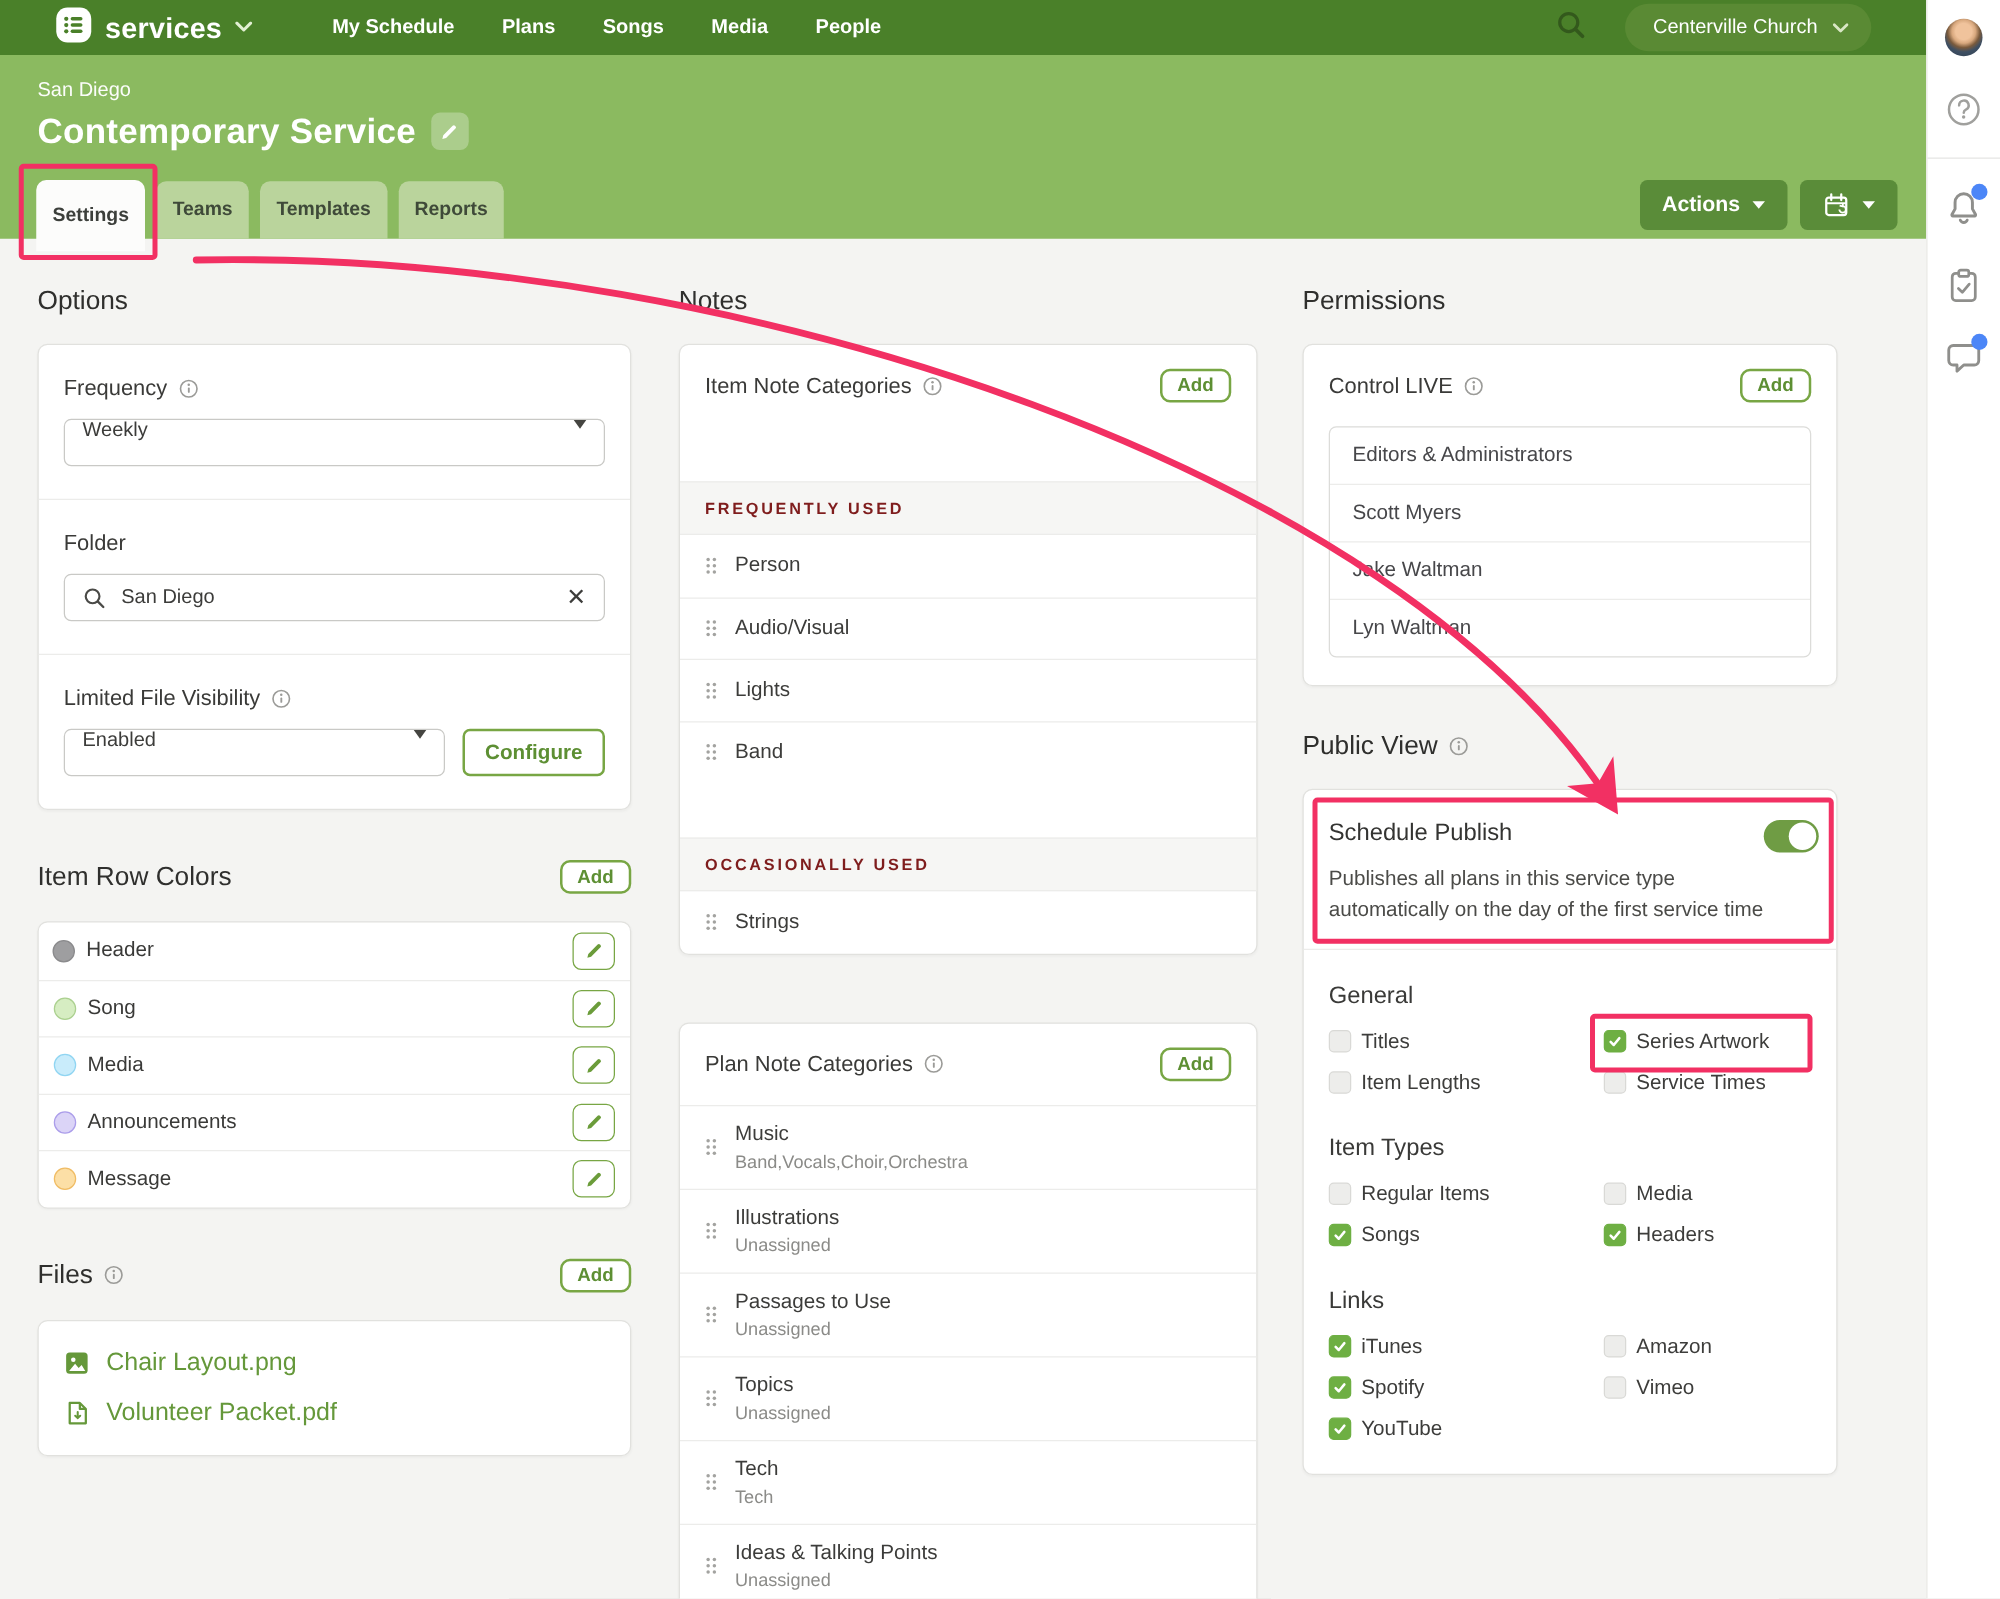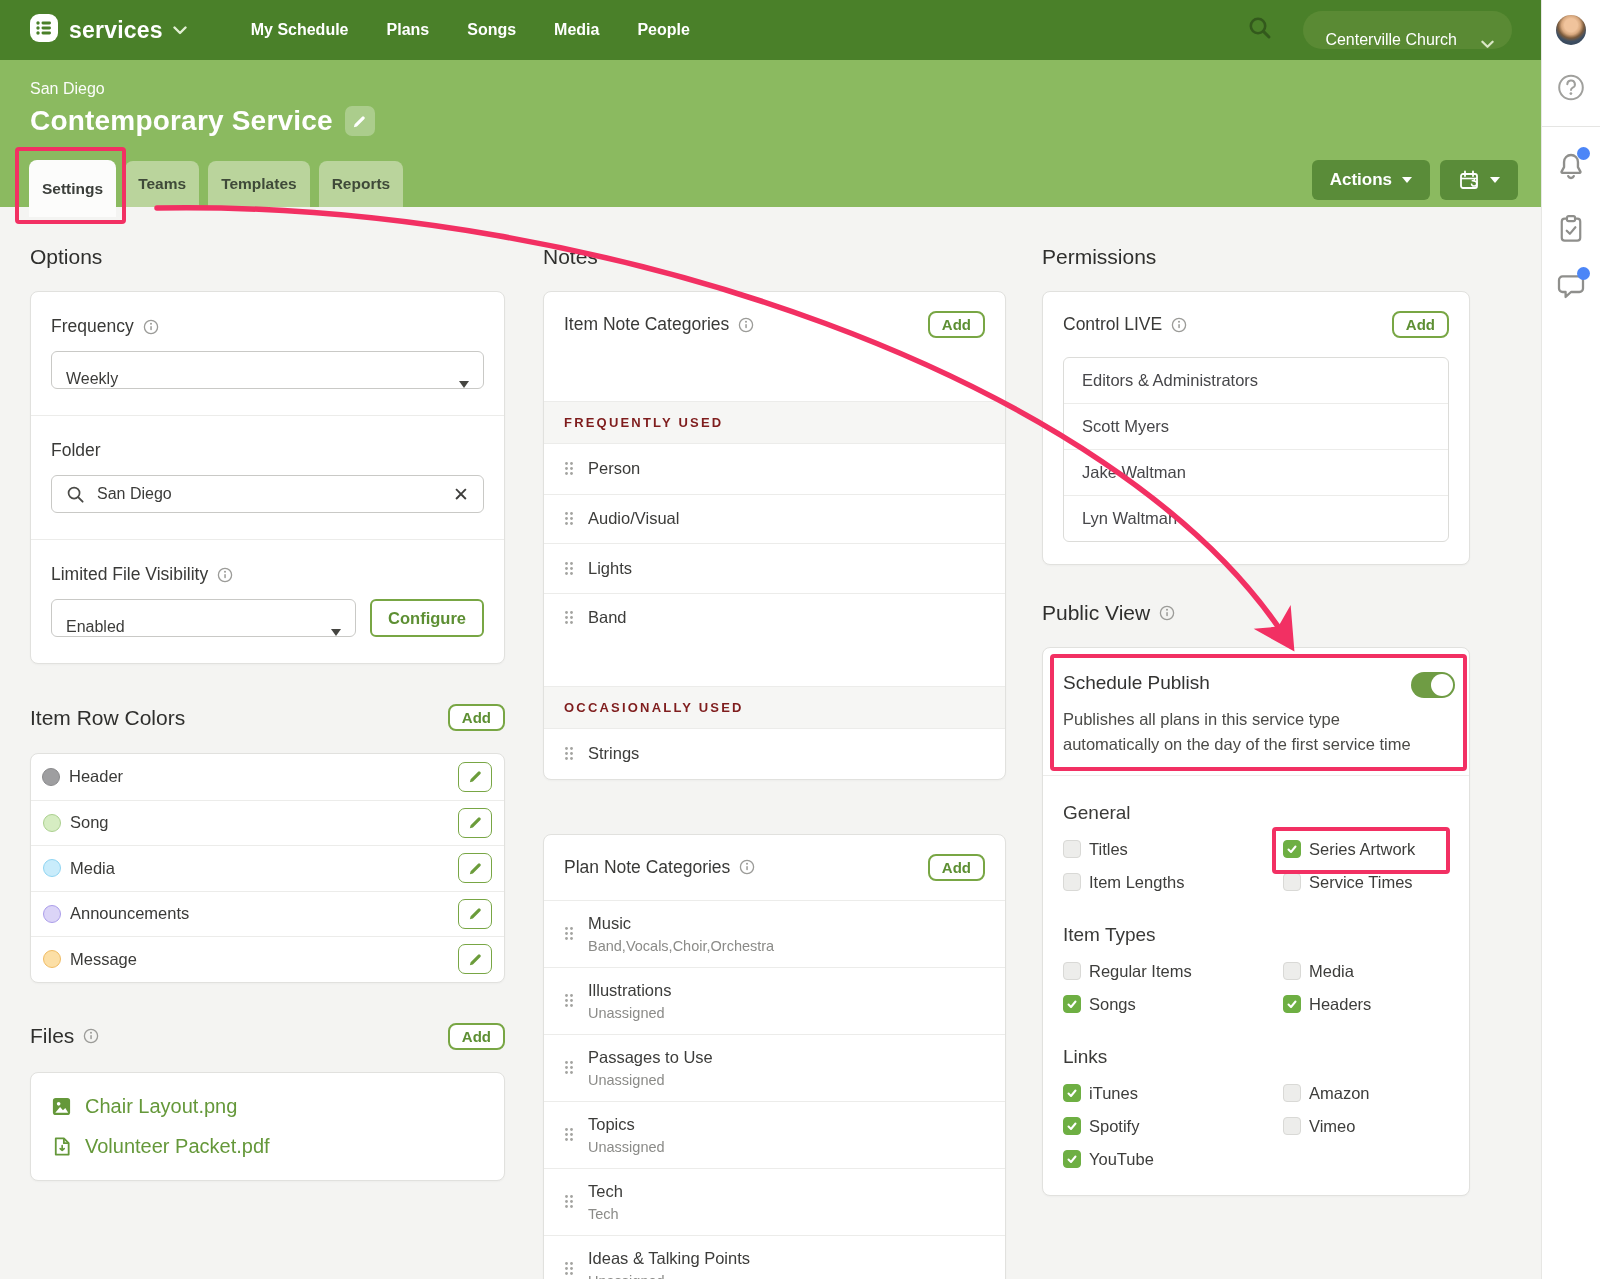--- a/index.html
+++ b/index.html
@@ -2,27 +2,27 @@
 <html><head>
 <meta charset="utf-8">
 <style>
   * { margin:0; padding:0; box-sizing:border-box; }
   html,body { background:#dedede; }
   body { font-family:"Liberation Sans","DejaVu Sans",sans-serif; }
   .page { position:relative; width:1600px; height:1279px; overflow:hidden; background:#f4f4f2; }
 
   
   .main { position:absolute; left:0; top:0; width:1541px; }
-  .topnav { height:60px; background:#4a8029; display:flex; align-items:center; padding:0 29px; }
+  .topnav { height:44px; background:#4a8029; display:flex; align-items:center; padding:0 44px; }
   .brand { display:flex; align-items:center; gap:10px; cursor:pointer; }
   .brand-name { color:#fff; font-size:23px; font-weight:700; letter-spacing:0.2px; }
   .nav-items { display:flex; align-items:center; gap:38px; margin-left:64px; }
   .nav-item { color:#fff; font-size:16px; font-weight:600; cursor:pointer; }
   .topnav-right { margin-left:auto; display:flex; align-items:center; gap:30px; }
-  .org-pill { display:flex; align-items:flex-end; gap:24px; background:#5a8a34; border-radius:19px;
+  .org-pill { display:flex; align-items:center; gap:12px; background:#5a8a34; border-radius:19px;
               height:38px; padding:0 18px 0 22px; color:#fff; font-size:16px; font-weight:500; cursor:pointer; }
 
   
   .band { position:relative; height:147px; background:#8bba60; padding:20px 0 0 30px; }
   .breadcrumb { color:rgba(255,255,255,0.97); font-size:16px; }
   .title-row { display:flex; align-items:center; gap:12px; margin-top:7px; }
   .page-title { color:#fff; font-size:28px; font-weight:600; letter-spacing:0.2px; }
   .edit-btn { width:30px; height:30px; border-radius:7px; background:rgba(255,255,255,0.28);
               display:flex; align-items:center; justify-content:center; cursor:pointer; border:none; }
   .tabs { position:absolute; left:29px; bottom:0; display:flex; align-items:flex-end; gap:9px; }
@@ -53,21 +53,21 @@
 
   .add-btn { background:#fff; border:2px solid #78a644; border-radius:8px; color:#5d8f33;
              font-size:15px; font-weight:700; padding:3px 12px; cursor:pointer;
              font-family:"Liberation Sans",sans-serif; }
 
   
   .opt-sec { padding:24px 20px 26px; }
   .field-label-row { display:flex; align-items:center; gap:9px; margin-bottom:14px; }
   .field-label { font-size:17.5px; color:#3a3a38; }
   .select { position:relative; height:38px; border:1px solid #c9c9c6; border-radius:6px; background:#fff;
-            display:flex; align-items:flex-end; padding:0 14px; font-size:16px; color:#3c3c3a; cursor:pointer; }
+            display:flex; align-items:flex-start; padding:0 14px; font-size:16px; color:#3c3c3a; cursor:pointer; }
   .select .caret2 { position:absolute; right:14px; width:0; height:0; border-left:5.5px solid transparent;
                     border-right:5.5px solid transparent; border-top:7px solid #454541; }
   .lfv-row { display:flex; gap:14px; }
   .lfv-row .select { flex:1; }
   .cfg-btn { height:38px; border:2px solid #78a644; border-radius:6px; background:#fff; color:#5d8f33;
              font-size:16.5px; font-weight:700; padding:0 16px; cursor:pointer; font-family:"Liberation Sans",sans-serif; }
   .search-input { position:relative; height:38px; border:1px solid #c9c9c6; border-radius:6px; background:#fff;
                   display:flex; align-items:center; gap:12px; padding:0 14px; font-size:16px; color:#3c3c3a; }
   .clear-x { margin-left:auto; font-size:19px; color:#3d3d3b; cursor:pointer; line-height:1; }
 

